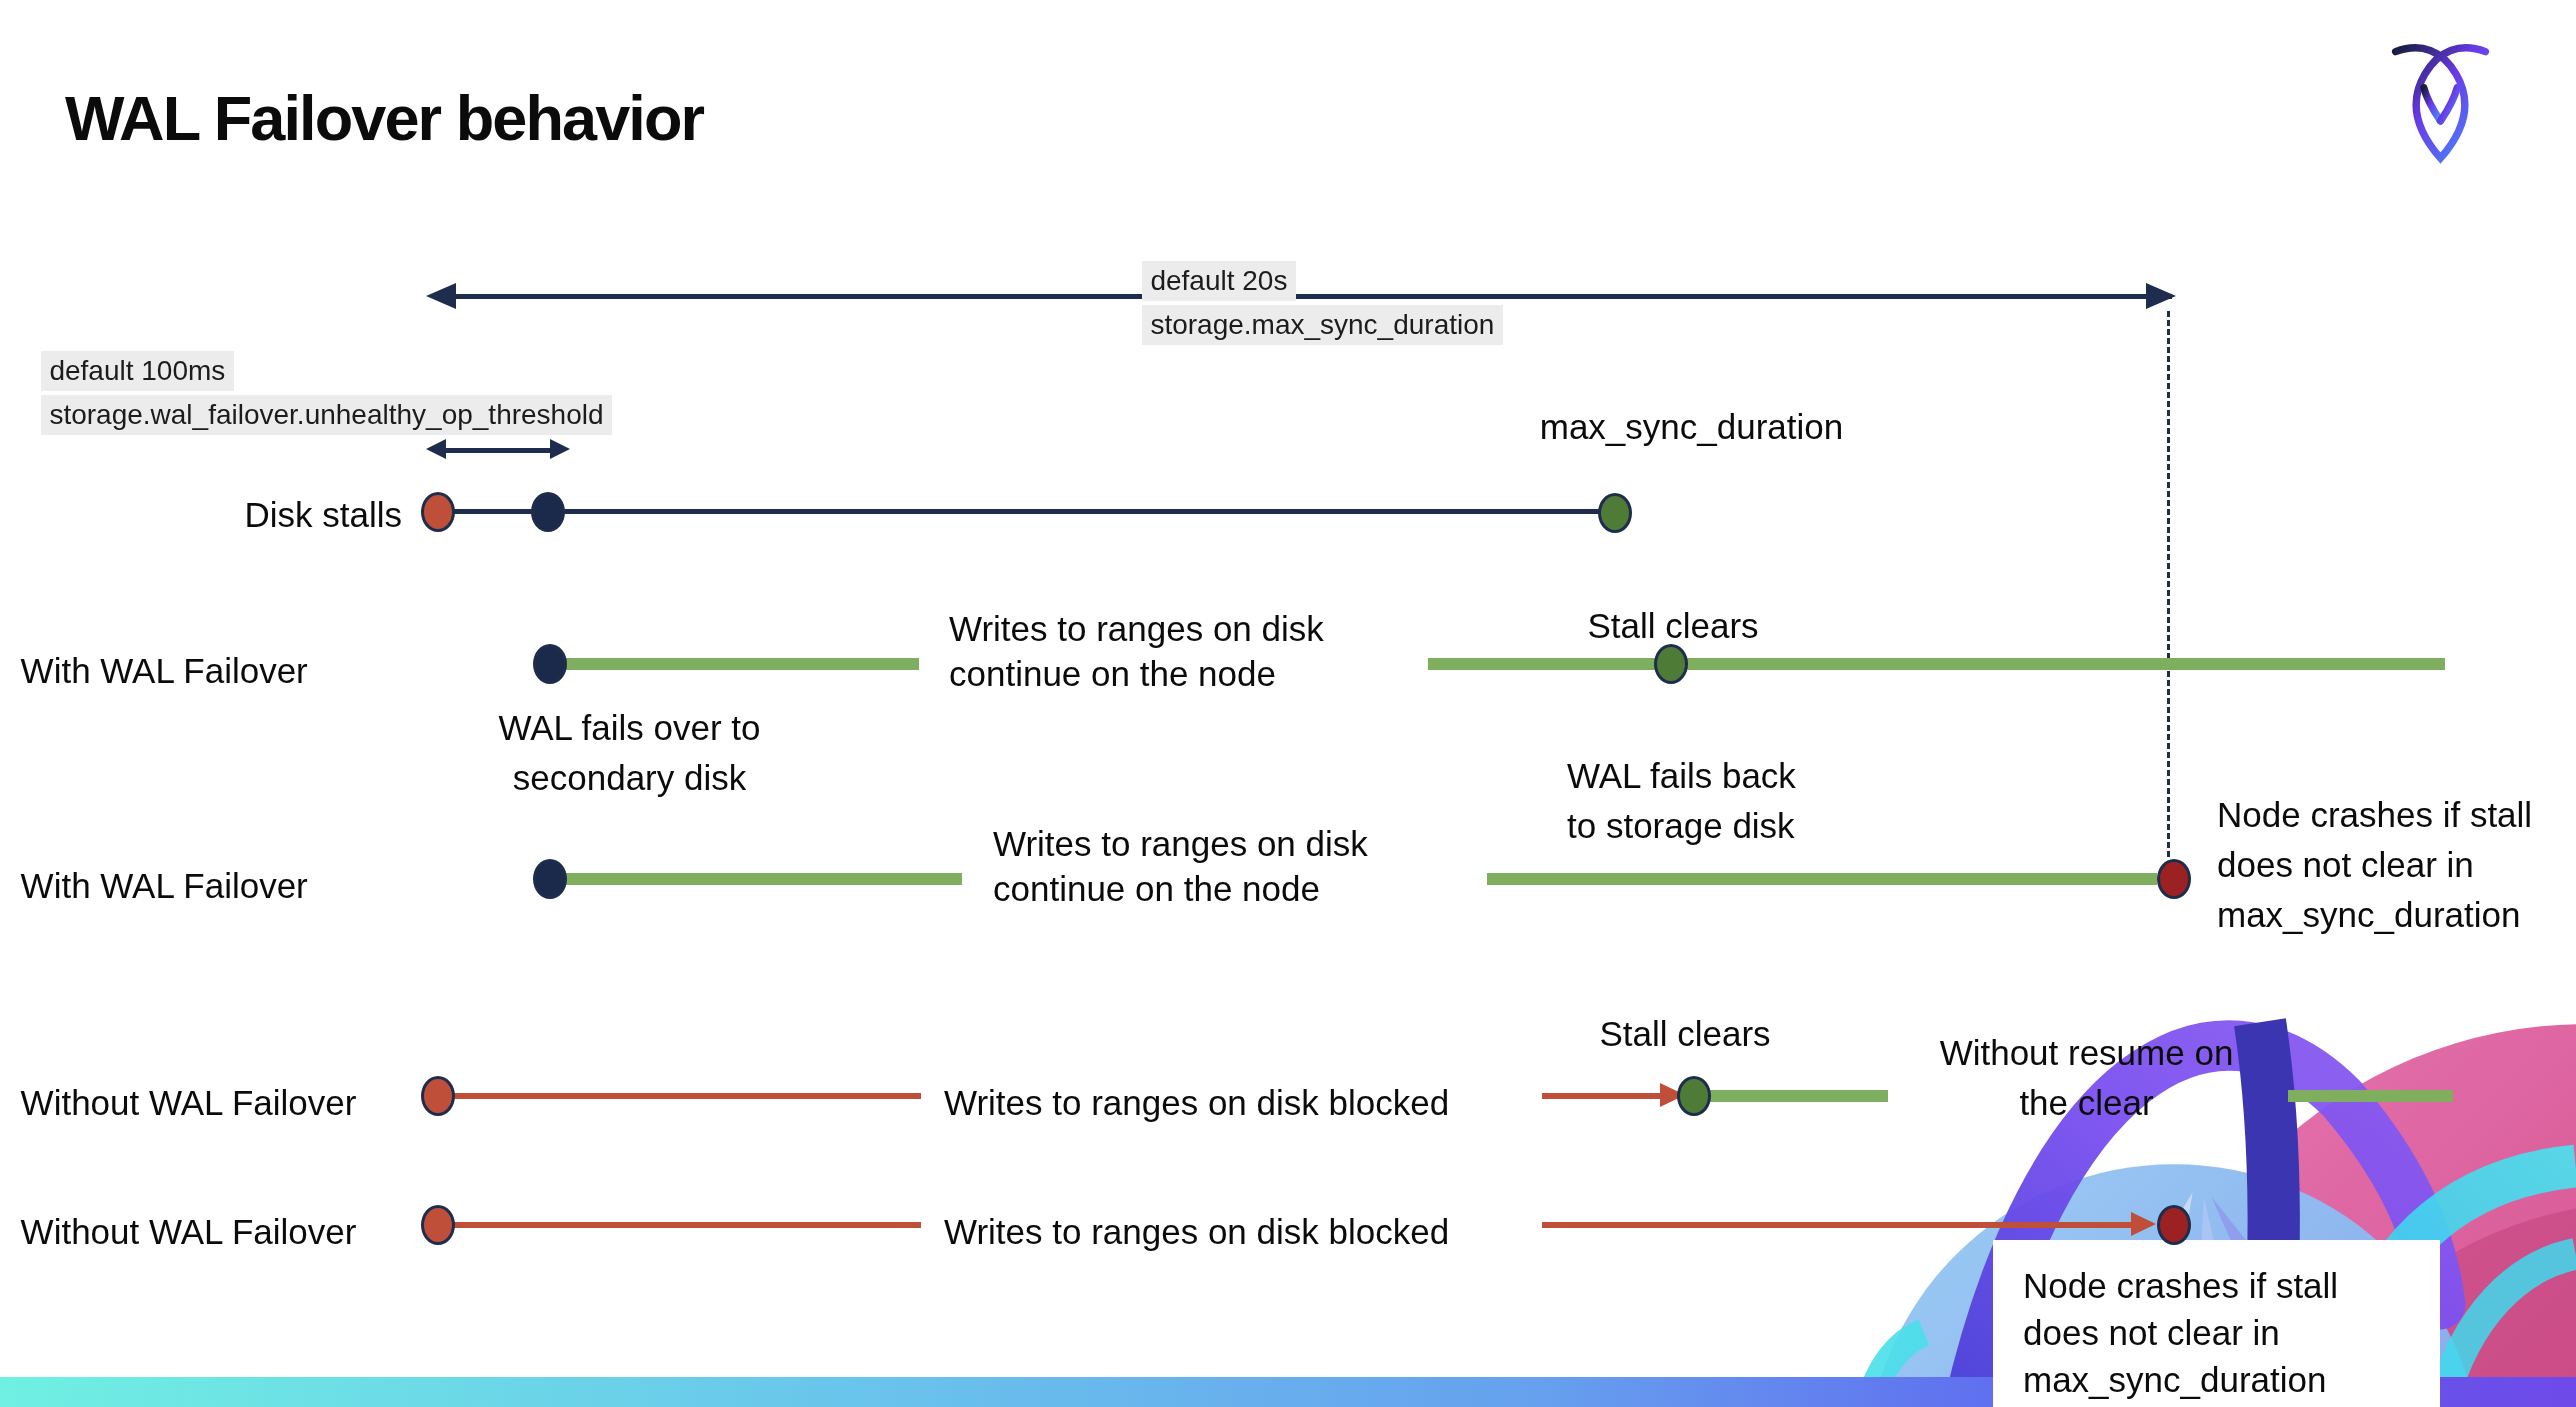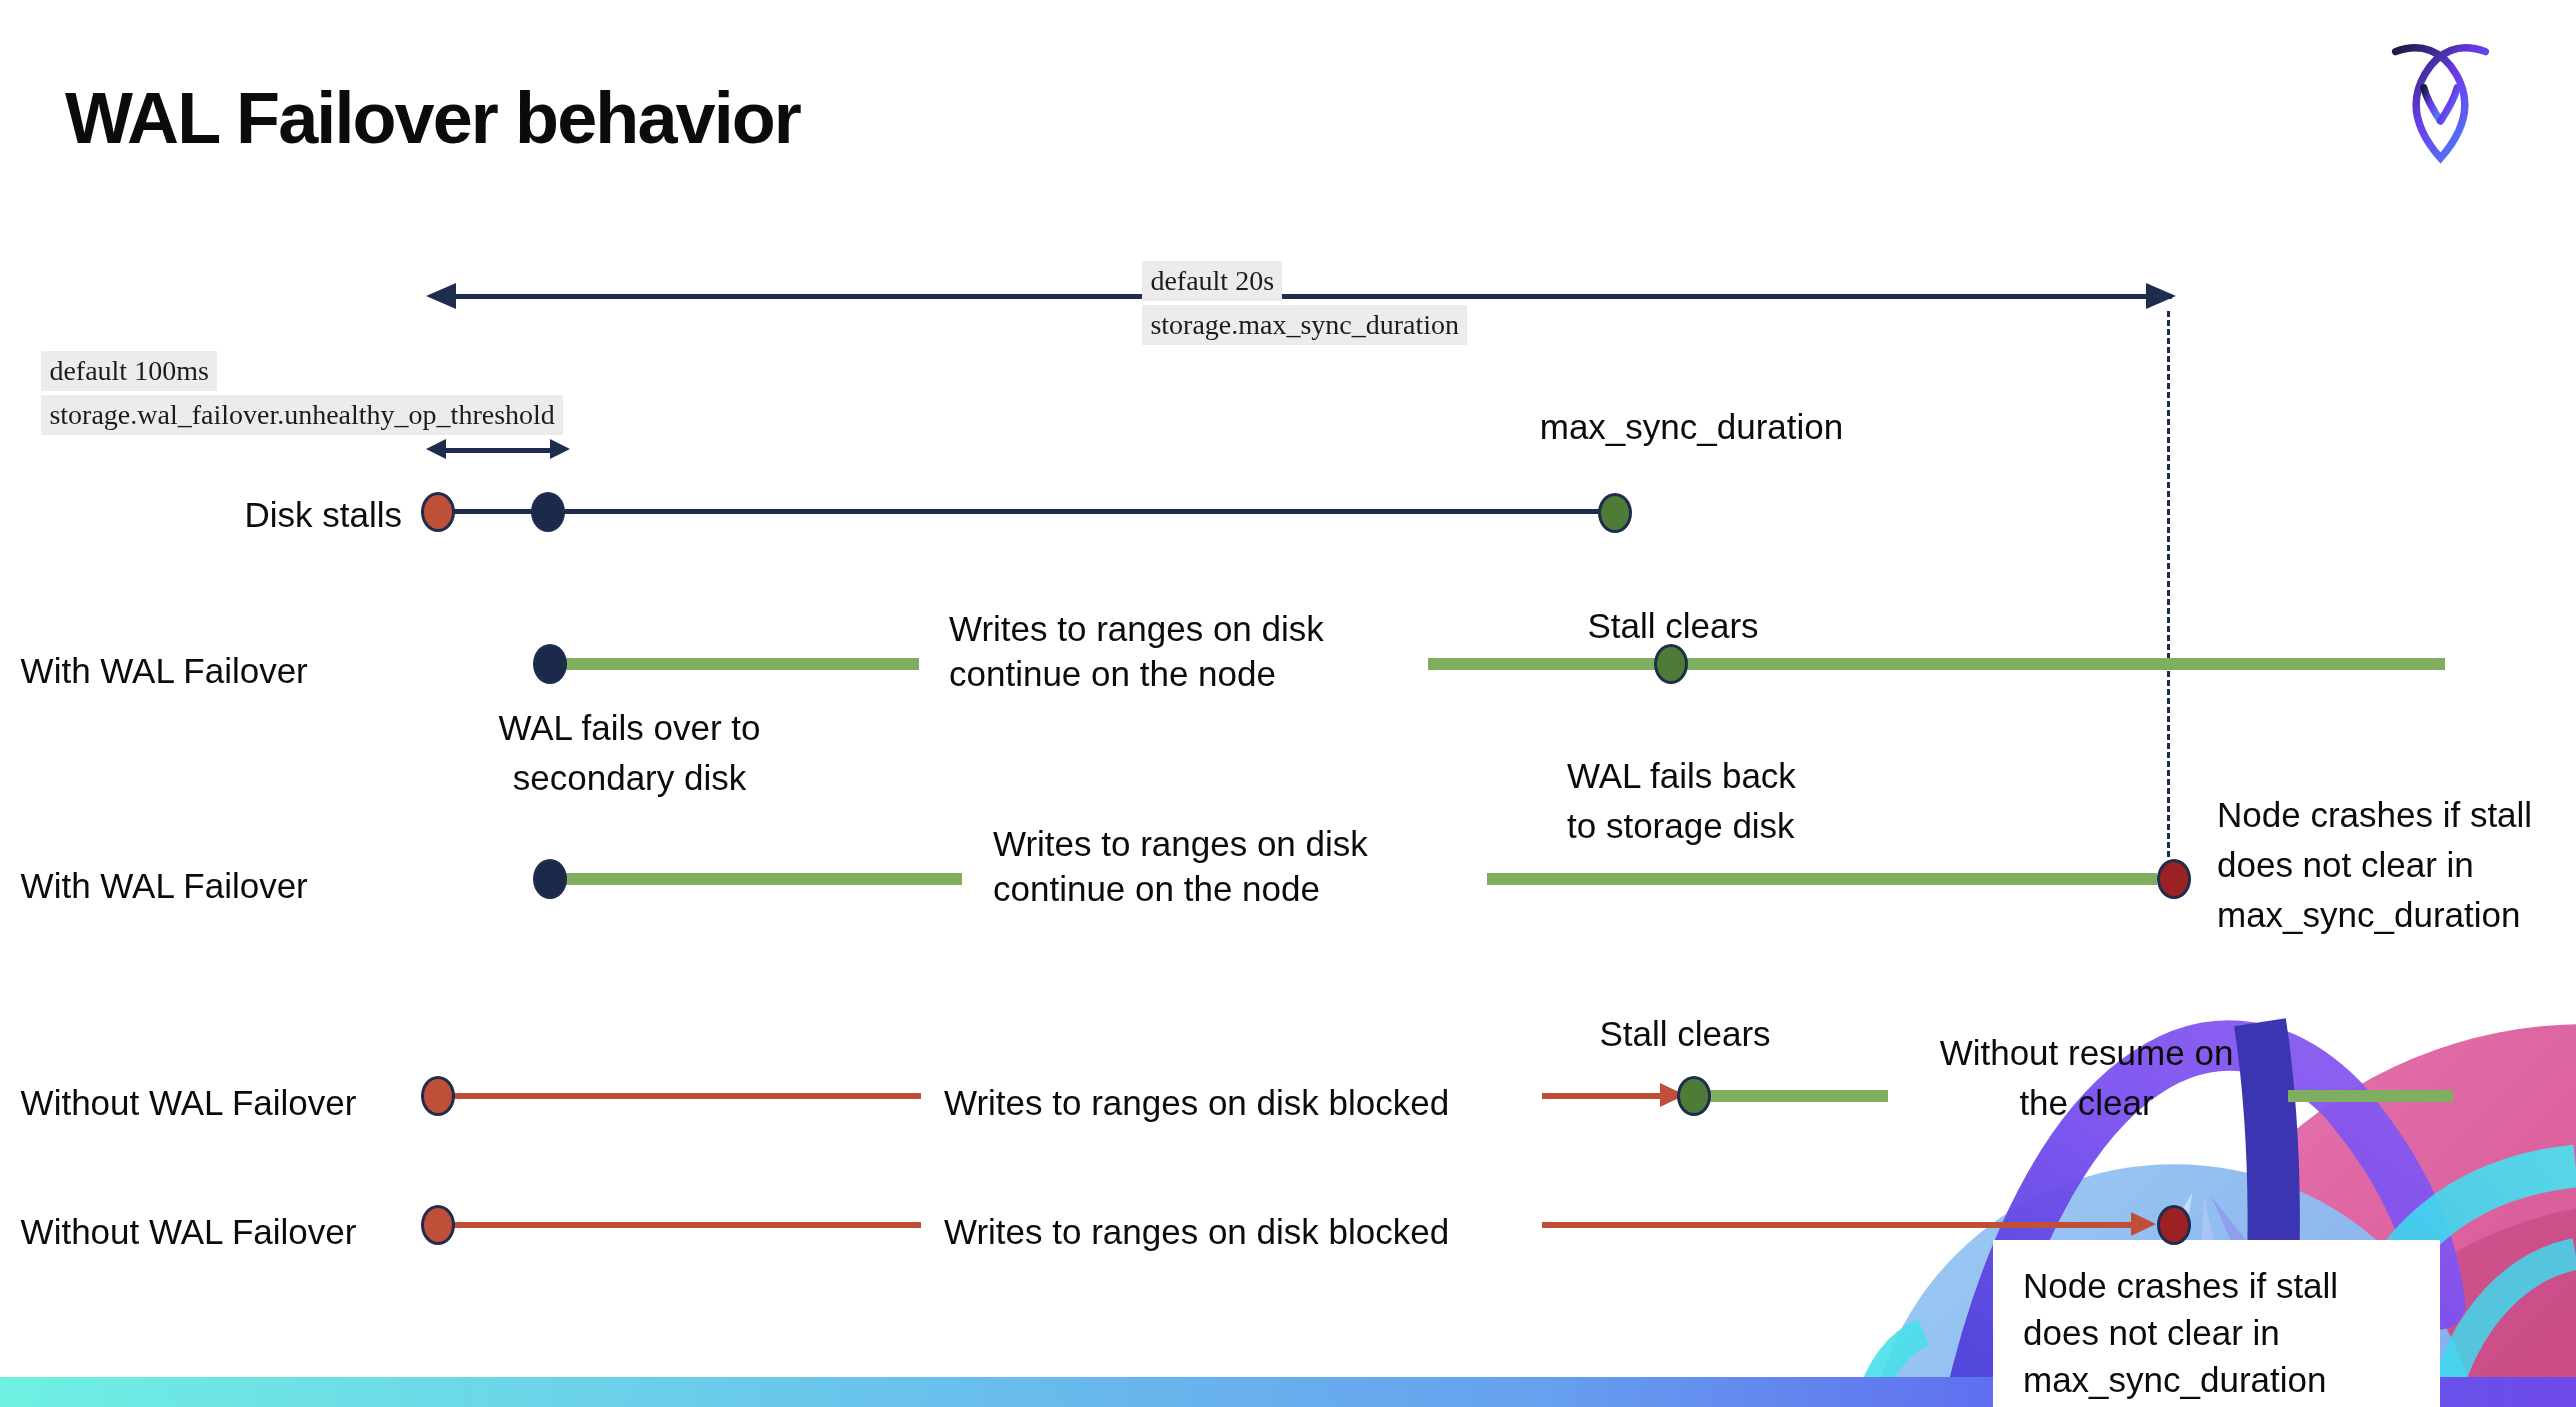--- a/index.html
+++ b/index.html
@@ -1,24 +1,24 @@
 <!DOCTYPE html>
 <html style="font-size:15px"><head>
 <meta charset="utf-8">
 <style>
   html,body{margin:0;padding:0;background:#fff;}
   body{width:2576px;height:1408px;position:relative;overflow:hidden;
        font-family:"Liberation Sans","DejaVu Sans",sans-serif;color:#0b0b0b;}
   .abs{position:absolute;}
   
-  .title{left:65px;top:67px;font-size:72px;font-weight:800;letter-spacing:-1.9px;line-height:103px;z-index:4;}
+  .title{left:65px;top:67px;font-size:63px;font-weight:800;letter-spacing:-1.9px;line-height:103px;z-index:4;}
   .logo{left:2391px;top:39px;width:99px;height:127px;z-index:4;}
   
   .chipgroup{z-index:5;display:flex;flex-direction:column;align-items:flex-start;gap:4.7px;}
-  .chip{font-family:Liberation Serif, serif;font-size:28px;line-height:36px;
+  .chip{font-family:Liberation Sans, sans-serif;font-size:28px;line-height:36px;
         color:#1c1c1c;background:#ececec;padding:1.9px 8.4px;white-space:nowrap;}
   
   .navyline{background:#1e2c4e;height:4.7px;z-index:3;}
   .thinnavy{background:#1e2c4e;height:4.7px;z-index:4;}
   .gline{background:#7fae5f;height:12px;z-index:4;}
   .rline{background:#bf4f38;height:5.6px;z-index:4;}
   .ah{width:0;height:0;z-index:4;}
   .ah-big-left{border-top:13px solid transparent;border-bottom:13px solid transparent;border-right:30px solid #1e2c4e;}
   .ah-big-right{border-top:13px solid transparent;border-bottom:13px solid transparent;border-left:30px solid #1e2c4e;}
   .ah-sm-left{border-top:10.3px solid transparent;border-bottom:10.3px solid transparent;border-right:20.6px solid #1e2c4e;}

